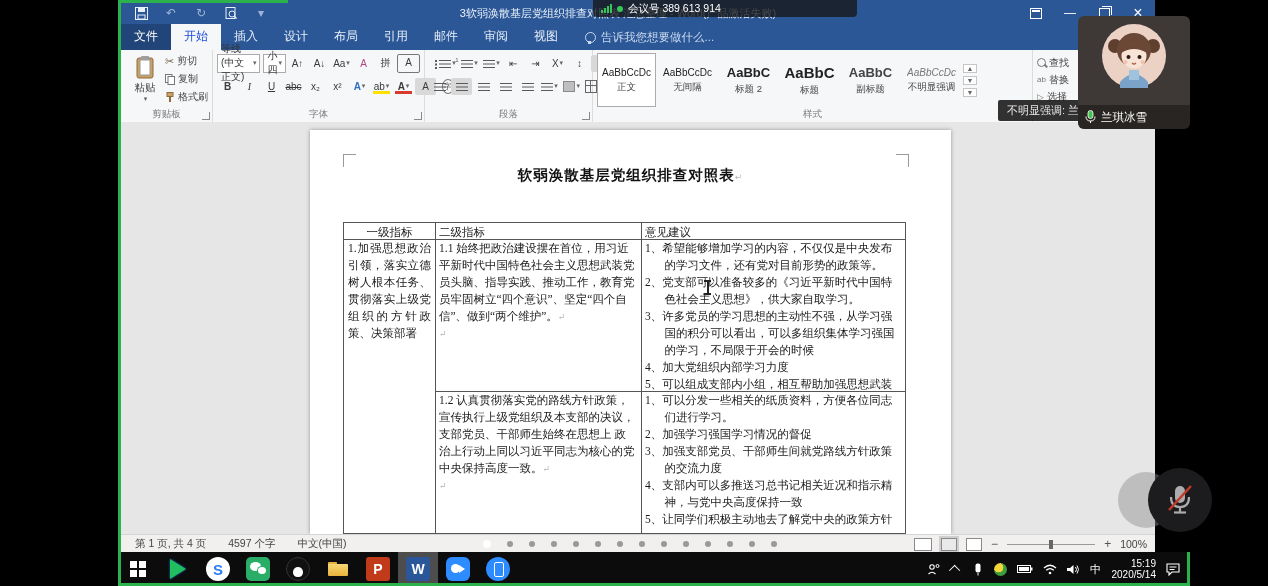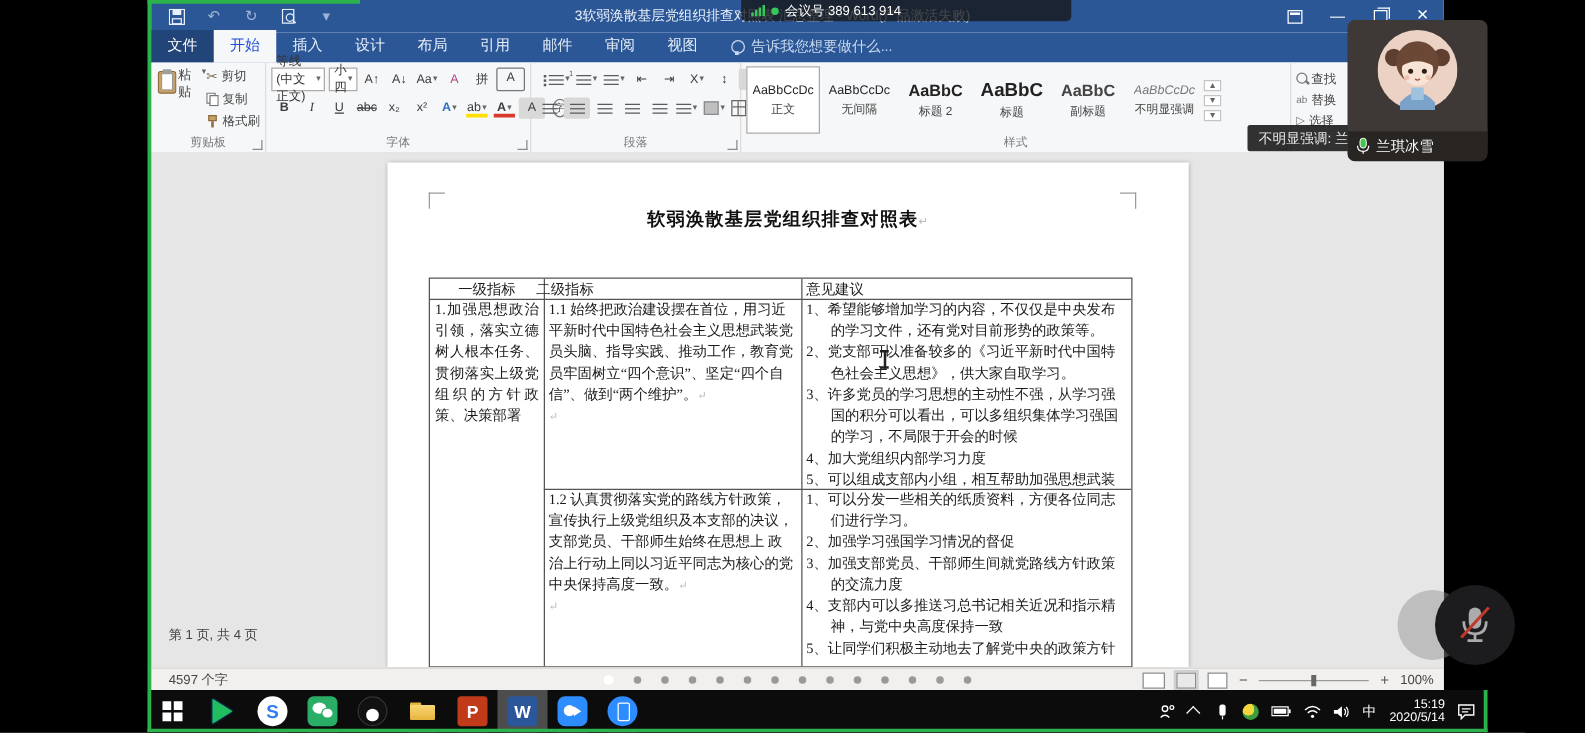--- a/index.html
+++ b/index.html
@@ -33,21 +33,21 @@
   .ribbon{left:0;top:50px;width:100%;height:72px;background:#F6F7F9;border-bottom:1px solid #D2D0CE;display:flex;}
   .rgroup{position:relative;height:100%;border-right:1px solid #DCDCDC;padding:3px 4px 14px;box-sizing:border-box;}
   .glabel{position:absolute;bottom:1px;left:0;right:0;text-align:center;font-size:9.5px;color:#7A7A7A;}
   .launcher{position:absolute;right:2px;bottom:2px;width:7px;height:7px;border-right:1px solid #8a8a8a;border-bottom:1px solid #8a8a8a;}
   .rbtn{min-width:17px;height:17px;padding:0 2px;display:inline-flex;align-items:center;justify-content:center;
         font-size:10px;color:#3b3b3b;border-radius:2px;position:relative;}
   .rbtn.pressed{background:#D8D8D8;}
   .caret{font-size:7px;color:#666;margin-left:1px;}
   .rrow{display:flex;align-items:center;gap:1px;height:20px;}
   
-  .paste-big{width:40px;height:52px;display:flex;justify-content:center;font-size:10.5px;color:#444;}
+  .paste-big{width:40px;height:52px;display:flex;flex-direction:column;align-items:center;justify-content:center;font-size:10.5px;color:#444;}
   .clip-svg{margin-bottom:2px;}
   .mini-col{display:flex;flex-direction:column;justify-content:center;gap:2px;font-size:10px;color:#444;}
   .mini-col .mi{display:flex;align-items:center;gap:3px;height:16px;}
   .ic{color:#7a6b52;font-size:11px;}
   
   .fsel{height:17px;background:#fff;border:1px solid #ABABAB;font-size:10px;color:#333;display:flex;align-items:center;padding:0 3px;justify-content:space-between;}
   .fname{width:96px;}
   .fsize{width:34px;margin-left:2px;}
   .u-yellow::after,.u-red::after{content:"";position:absolute;left:2px;bottom:1px;right:2px;height:3px;}
   .u-yellow::after{background:#FFE000;}
@@ -93,21 +93,21 @@
   .form-line{left:0;top:70px;width:100%;text-align:center;font-size:12px;font-weight:bold;color:#FF0000;}
   .pm{color:#b9b9b9;font-size:9px;font-weight:normal;}
   .tbl{left:33px;top:92px;width:563px;height:312px;border:1px solid #555;box-sizing:border-box;font-size:11.5px;line-height:17px;}
   .vl{position:absolute;top:0;bottom:0;width:0;border-left:1px solid #555;}
   .hl{position:absolute;left:0;right:0;height:0;border-top:1px solid #555;}
   .cell{position:absolute;box-sizing:border-box;padding:1px 4px;overflow:hidden;}
   .sug{text-indent:-1.7em;padding-left:1.7em;}
   
   .statusbar{left:0;top:534px;width:100%;height:18px;background:#F1F0EF;border-top:1px solid #D6D4D2;
              display:flex;align-items:center;font-size:10.5px;color:#444;}
-  .sb-left{display:flex;gap:22px;padding-left:14px;flex-direction:column;}
+  .sb-left{display:flex;gap:22px;padding-left:14px;}
   .sb-right{margin-left:auto;display:flex;align-items:center;gap:9px;padding-right:8px;}
   .vico{width:14px;height:11px;border:1px solid #8a8a8a;background:#fff;}
   .vico.sel{outline:2px solid #cfcfcf;background:#e9e9e9;}
   .zoom-track{width:88px;height:1px;background:#9a9a9a;position:relative;}
   .zoom-handle{position:absolute;left:42px;top:-4px;width:4px;height:9px;background:#666;}
   .zpm{font-size:12px;color:#555;}
   
   #taskbar{left:118px;top:552px;width:1072px;height:34px;background:#0C0C0C;display:flex;align-items:center;}
   .tb-item{width:40px;height:34px;display:flex;align-items:center;justify-content:center;position:relative;}
   .tb-item.active{background:#4D4D4D;}
@@ -428,21 +428,21 @@
 
         <div class="abs doc-title"><span>软弱涣散基层党组织排查对照表</span><span class="pm">↵</span></div>
 
         <div class="abs tbl">
           <span class="vl" style="left:91px;"></span>
           <span class="vl" style="left:297px;"></span>
           <span class="hl" style="top:16px;"></span>
           <span class="hl" style="top:168px;left:91px;"></span>
 
           <div class="cell" style="left:0;top:0;width:91px;height:16px;text-align:center;">一级指标</div>
-          <div class="cell" style="left:81px;top:0;width:206px;height:16px;">二级指标</div>
+          <div class="cell" style="left:91px;top:0;width:206px;height:16px;">二级指标</div>
           <div class="cell" style="left:297px;top:0;width:266px;height:16px;">意见建议</div>
 
           <div class="cell" style="left:0;top:16px;width:91px;height:296px;text-align:justify;">1.加强思想政治引领，落实立德树人根本任务、贯彻落实上级党组织的方针政策、决策部署</div>
 
           <div class="cell" style="left:91px;top:16px;width:206px;height:152px;">
             <span>1.1 始终把政治建设摆在首位，用习近平新时代中国特色社会主义思想武装党员头脑、指导实践、推动工作，教育党员牢固树立“四个意识”、坚定“四个自信”、做到“两个维护”。</span><span class="pm">↵</span>
             <div class="pm">↵</div>
           </div>
           <div class="cell" style="left:297px;top:16px;width:266px;height:152px;">
 

